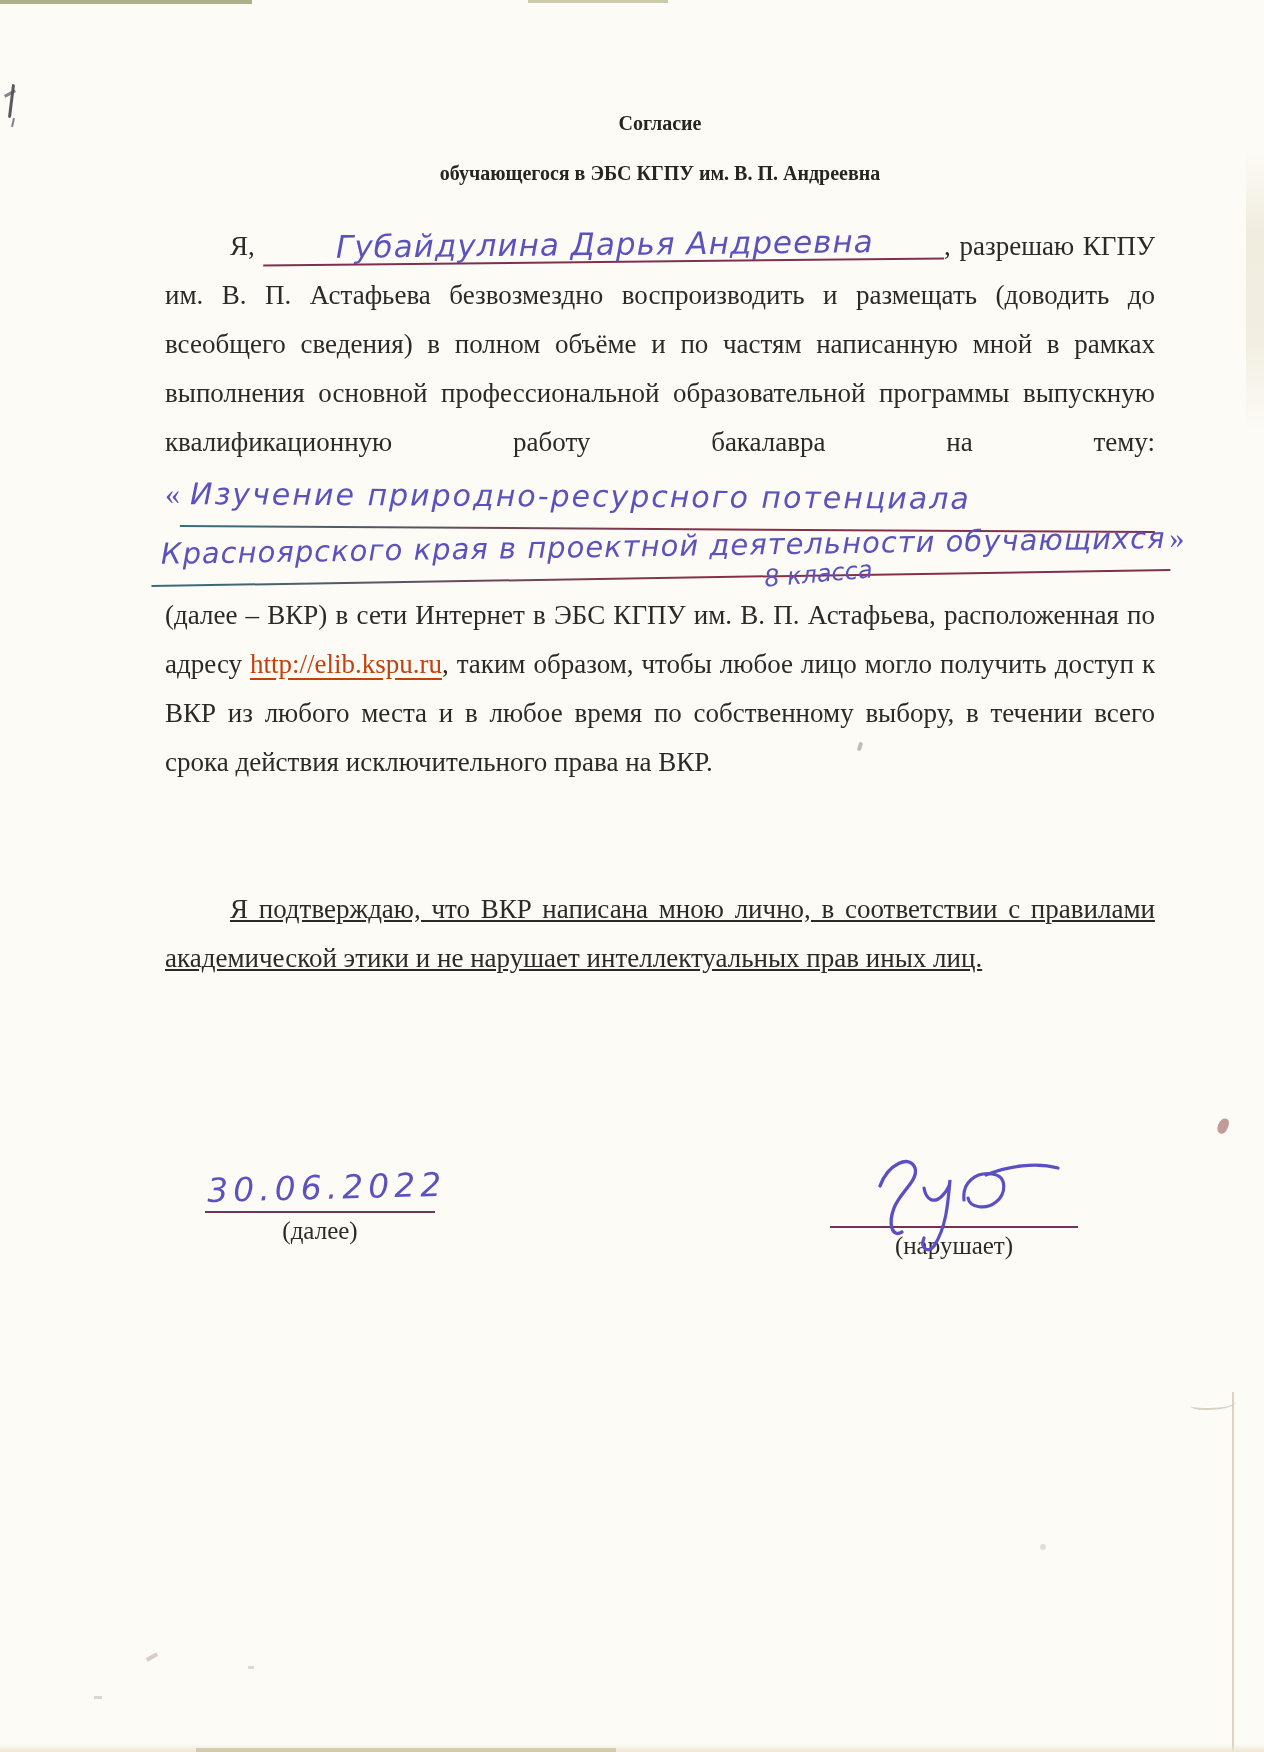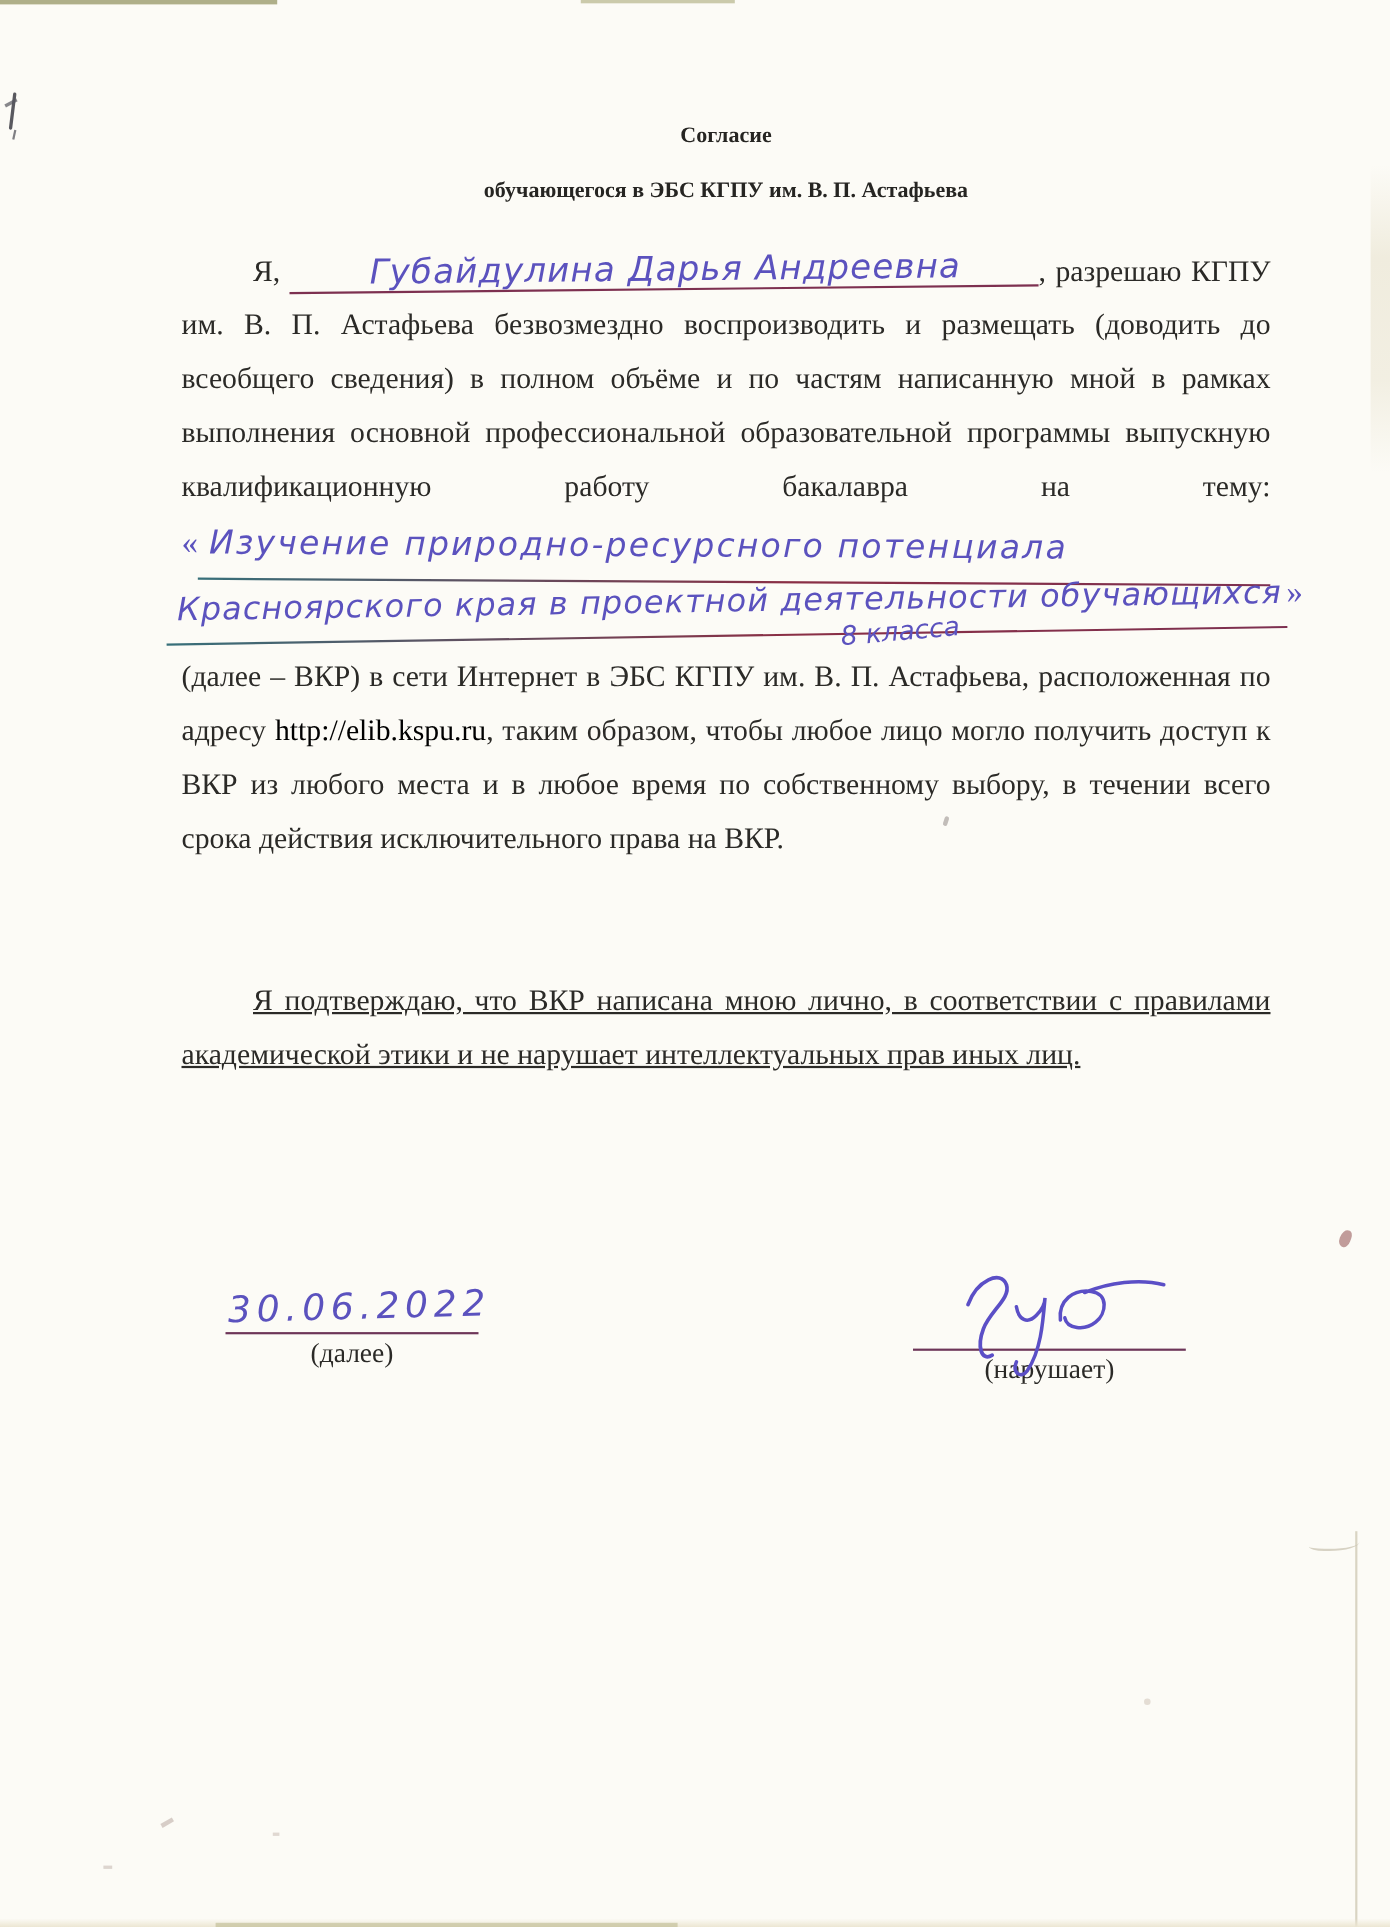--- a/index.html
+++ b/index.html
@@ -77,22 +77,23 @@
   .rel-word { position: relative; white-space: nowrap; }
   .insert-above {
     position: absolute;
     left: -44px; top: -38px;
     font-size: 24px;
     line-height: 24px;
     white-space: nowrap;
     transform: rotate(-5deg);
   }
   .url-link {
+    text-decoration: underline;
     text-underline-offset: 5px;
-    color: #000000;
+    color: #c2410c;
   }
   .sign-block { position: absolute; top: 1146px; left: 0; width: 1264px; height: 180px; }
   .date-col { position: absolute; left: 205px; top: 0; width: 230px; }
   .date-hw {
     font-size: 33px;
     letter-spacing: 5px;
     transform: rotate(-1.5deg);
     display: block;
     padding: 22px 0 4px 2px;
     white-space: nowrap;
@@ -127,21 +128,21 @@
   .bottom-edge-dark { left: 196px; top: 1748px; width: 420px; height: 4px; background: #bdb98f; opacity: .6; }
 </style>
 </head>
 <body>
 
 <div class="page">
 
   <div class="content">
 
     <div class="title-line">Согласие</div>
-    <div class="title-line">обучающегося в ЭБС КГПУ им. В. П. Астафьева</div>
+    <div class="title-line">обучающегося в ЭБС КГПУ им. В. П. Андреевна</div>
 
     <p class="body-par p1"><span>Я,</span> <span class="hw name-blank">Губайдулина Дарья Андреевна</span><span>, разрешаю КГПУ им. В. П. Астафьева безвозмездно воспроизводить и размещать (доводить до всеобщего сведения) в полном объёме и по частям написанную мной в рамках выполнения основной профессиональной образовательной программы выпускную квалификационную работу бакалавра на тему:</span></p>
 
     <div class="topic-row topic1">
       <span class="quote-mark">«</span>
       <span class="hw topic-hw">Изучение природно-ресурсного потенциала</span>
     </div>
     <div class="topic-row topic2">
       <span class="hw topic-hw">Красноярского края в проектной деятельности обучающихся</span>
       <span class="quote-mark">»</span>

